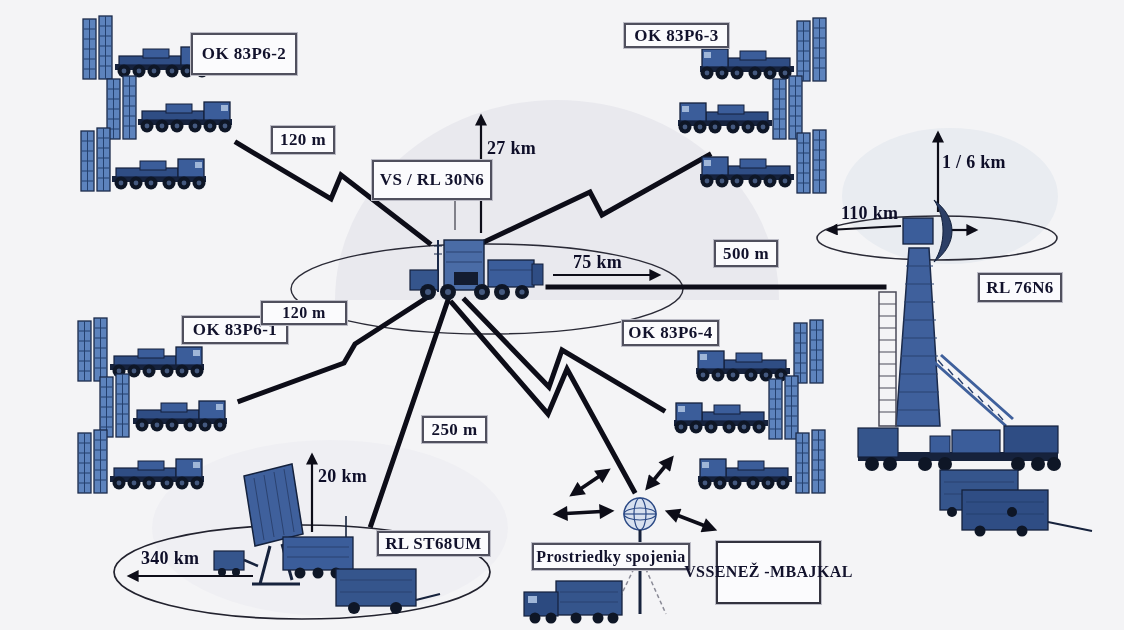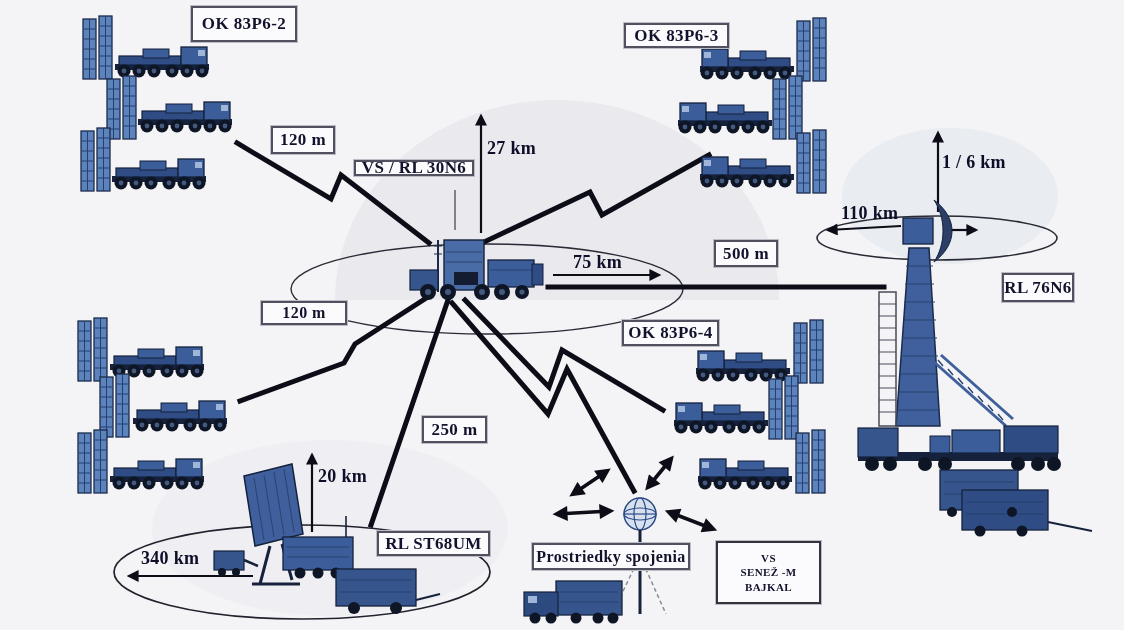--- a/index.html
+++ b/index.html
@@ -6,21 +6,21 @@
   .stage{position:relative;width:1124px;height:630px;background:#f4f4f6;overflow:hidden;
          font-family:"Liberation Serif",serif;}
   .stage svg{position:absolute;left:0;top:0;}
   .lbl{position:absolute;display:flex;align-items:center;justify-content:center;
        font-weight:bold;font-size:17px;color:#12122c;background:#fbfbfd;
        border:2px solid #50505e;box-shadow:0 0 0 1px #bdbdc7;letter-spacing:.4px;
        white-space:nowrap;box-sizing:border-box;}
   .dist{position:absolute;font-weight:bold;font-size:18px;color:#0e0e28;
         letter-spacing:.3px;white-space:nowrap;}
   .lbl.small{font-size:16px;}
-  .multi{flex-direction:column;line-height:1.3;font-size:11px;padding:4px 6px;
+  .multi{line-height:1.3;font-size:16px;padding:4px 6px;
          border:2px solid #33333f;}
   .multi span{display:block;}
 </style>
 </head>
 <body>
 
 <div class="stage">
 
 <svg width="1124" height="630" viewBox="0 0 1124 630">
   <defs>
@@ -241,24 +241,25 @@
     <g fill="#0e1626">
       <circle cx="535" cy="618" r="5.5"></circle>
           <circle cx="551" cy="618" r="5.5"></circle>
       <circle cx="576" cy="618" r="5.5"></circle>
           <circle cx="598" cy="618" r="5.5"></circle>
           <circle cx="613" cy="618" r="5.5"></circle>
     </g>
   </g>
 </svg>
 
-<div class="lbl" style="left:191px;top:6px;width:106px;height:36px">OK 83P6-2</div>
+<div class="lbl" style="left:191px;top:33px;width:106px;height:42px">OK 83P6-2</div>
 <div class="lbl" style="left:624px;top:23px;width:105px;height:25px">OK 83P6-3</div>
-<div class="lbl" style="left:354px;top:160px;width:120px;height:16px">VS / RL 30N6</div>
-<div class="lbl" style="left:1002px;top:273px;width:72px;height:29px">RL 76N6</div>
+<div class="lbl" style="left:372px;top:160px;width:120px;height:40px">VS / RL 30N6</div>
+<div class="lbl" style="left:978px;top:273px;width:84px;height:29px">RL 76N6</div>
+<div class="lbl" style="left:182px;top:316px;width:106px;height:28px">OK 83P6-1</div>
 <div class="lbl" style="left:622px;top:320px;width:97px;height:26px">OK 83P6-4</div>
 <div class="lbl" style="left:377px;top:531px;width:113px;height:25px">RL ST68UM</div>
 <div class="lbl small" style="left:532px;top:543px;width:158px;height:27px">Prostriedky spojenia</div>
 <div class="lbl multi" style="left:716px;top:541px;width:105px;height:63px">
   <span>VS</span>
   <span>SENEŽ -M</span>
   <span>BAJKAL</span>
 </div>
 
 <div class="lbl" style="left:271px;top:126px;width:64px;height:28px">120 m</div>

